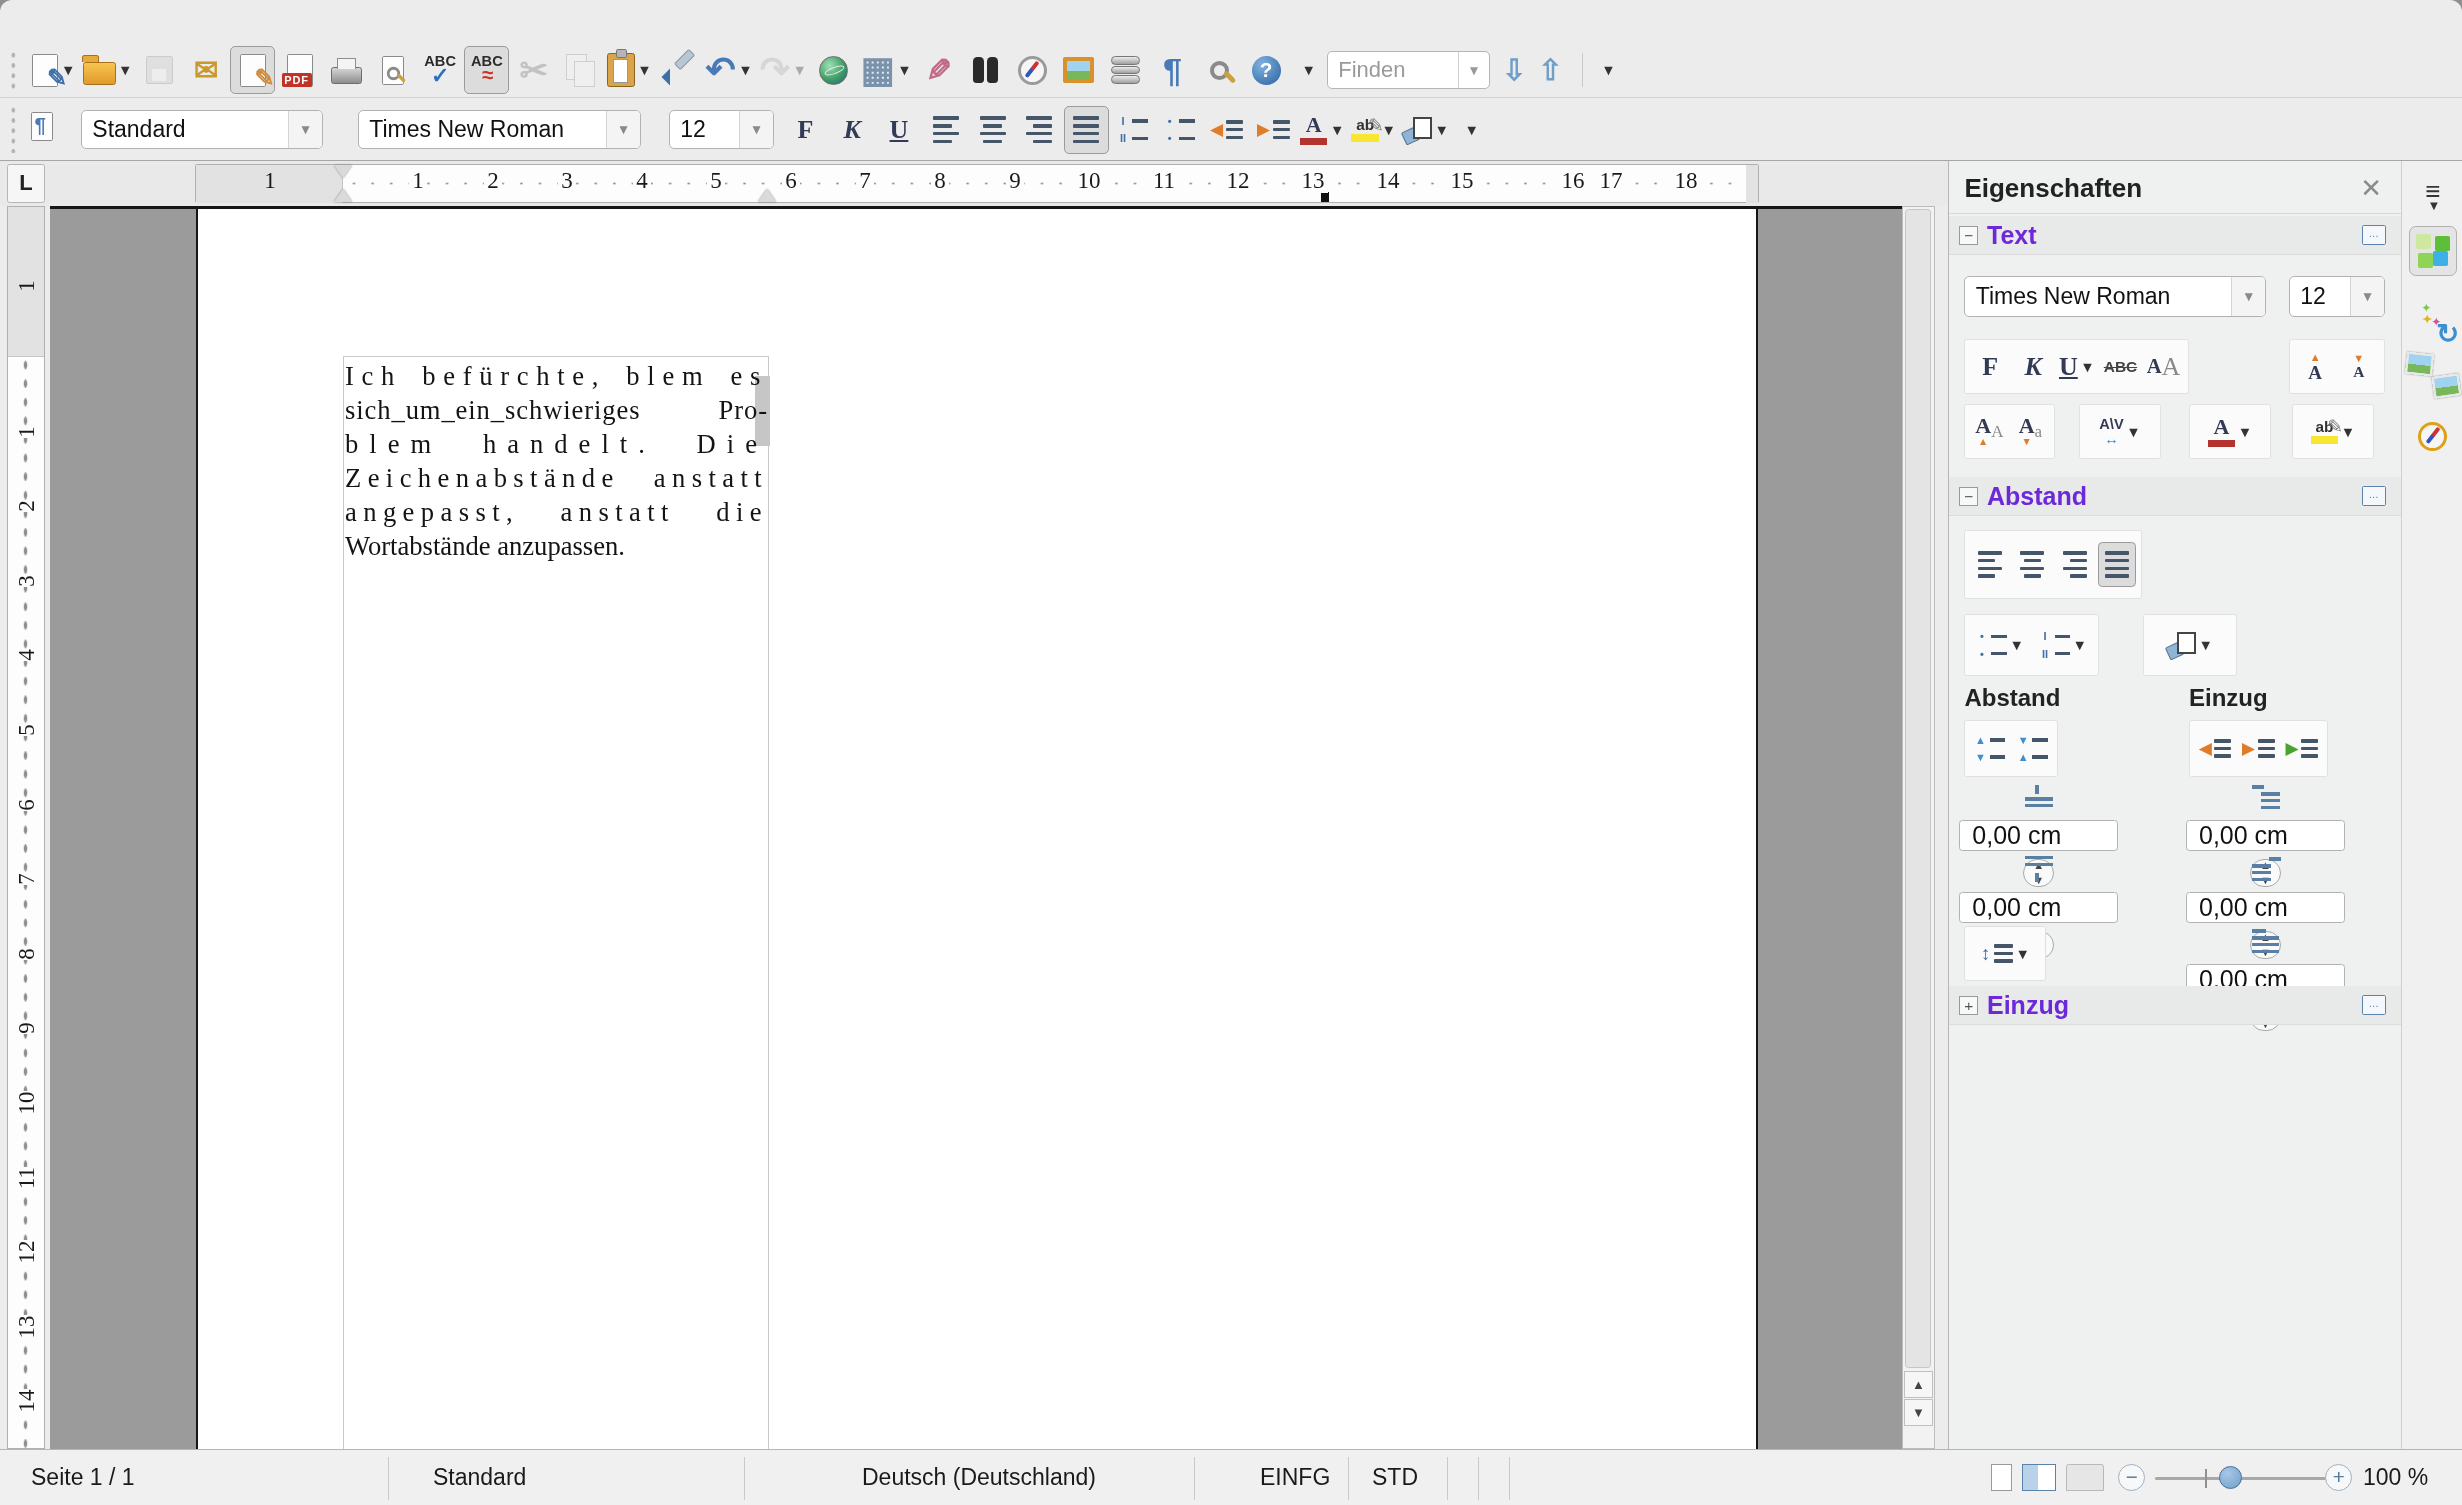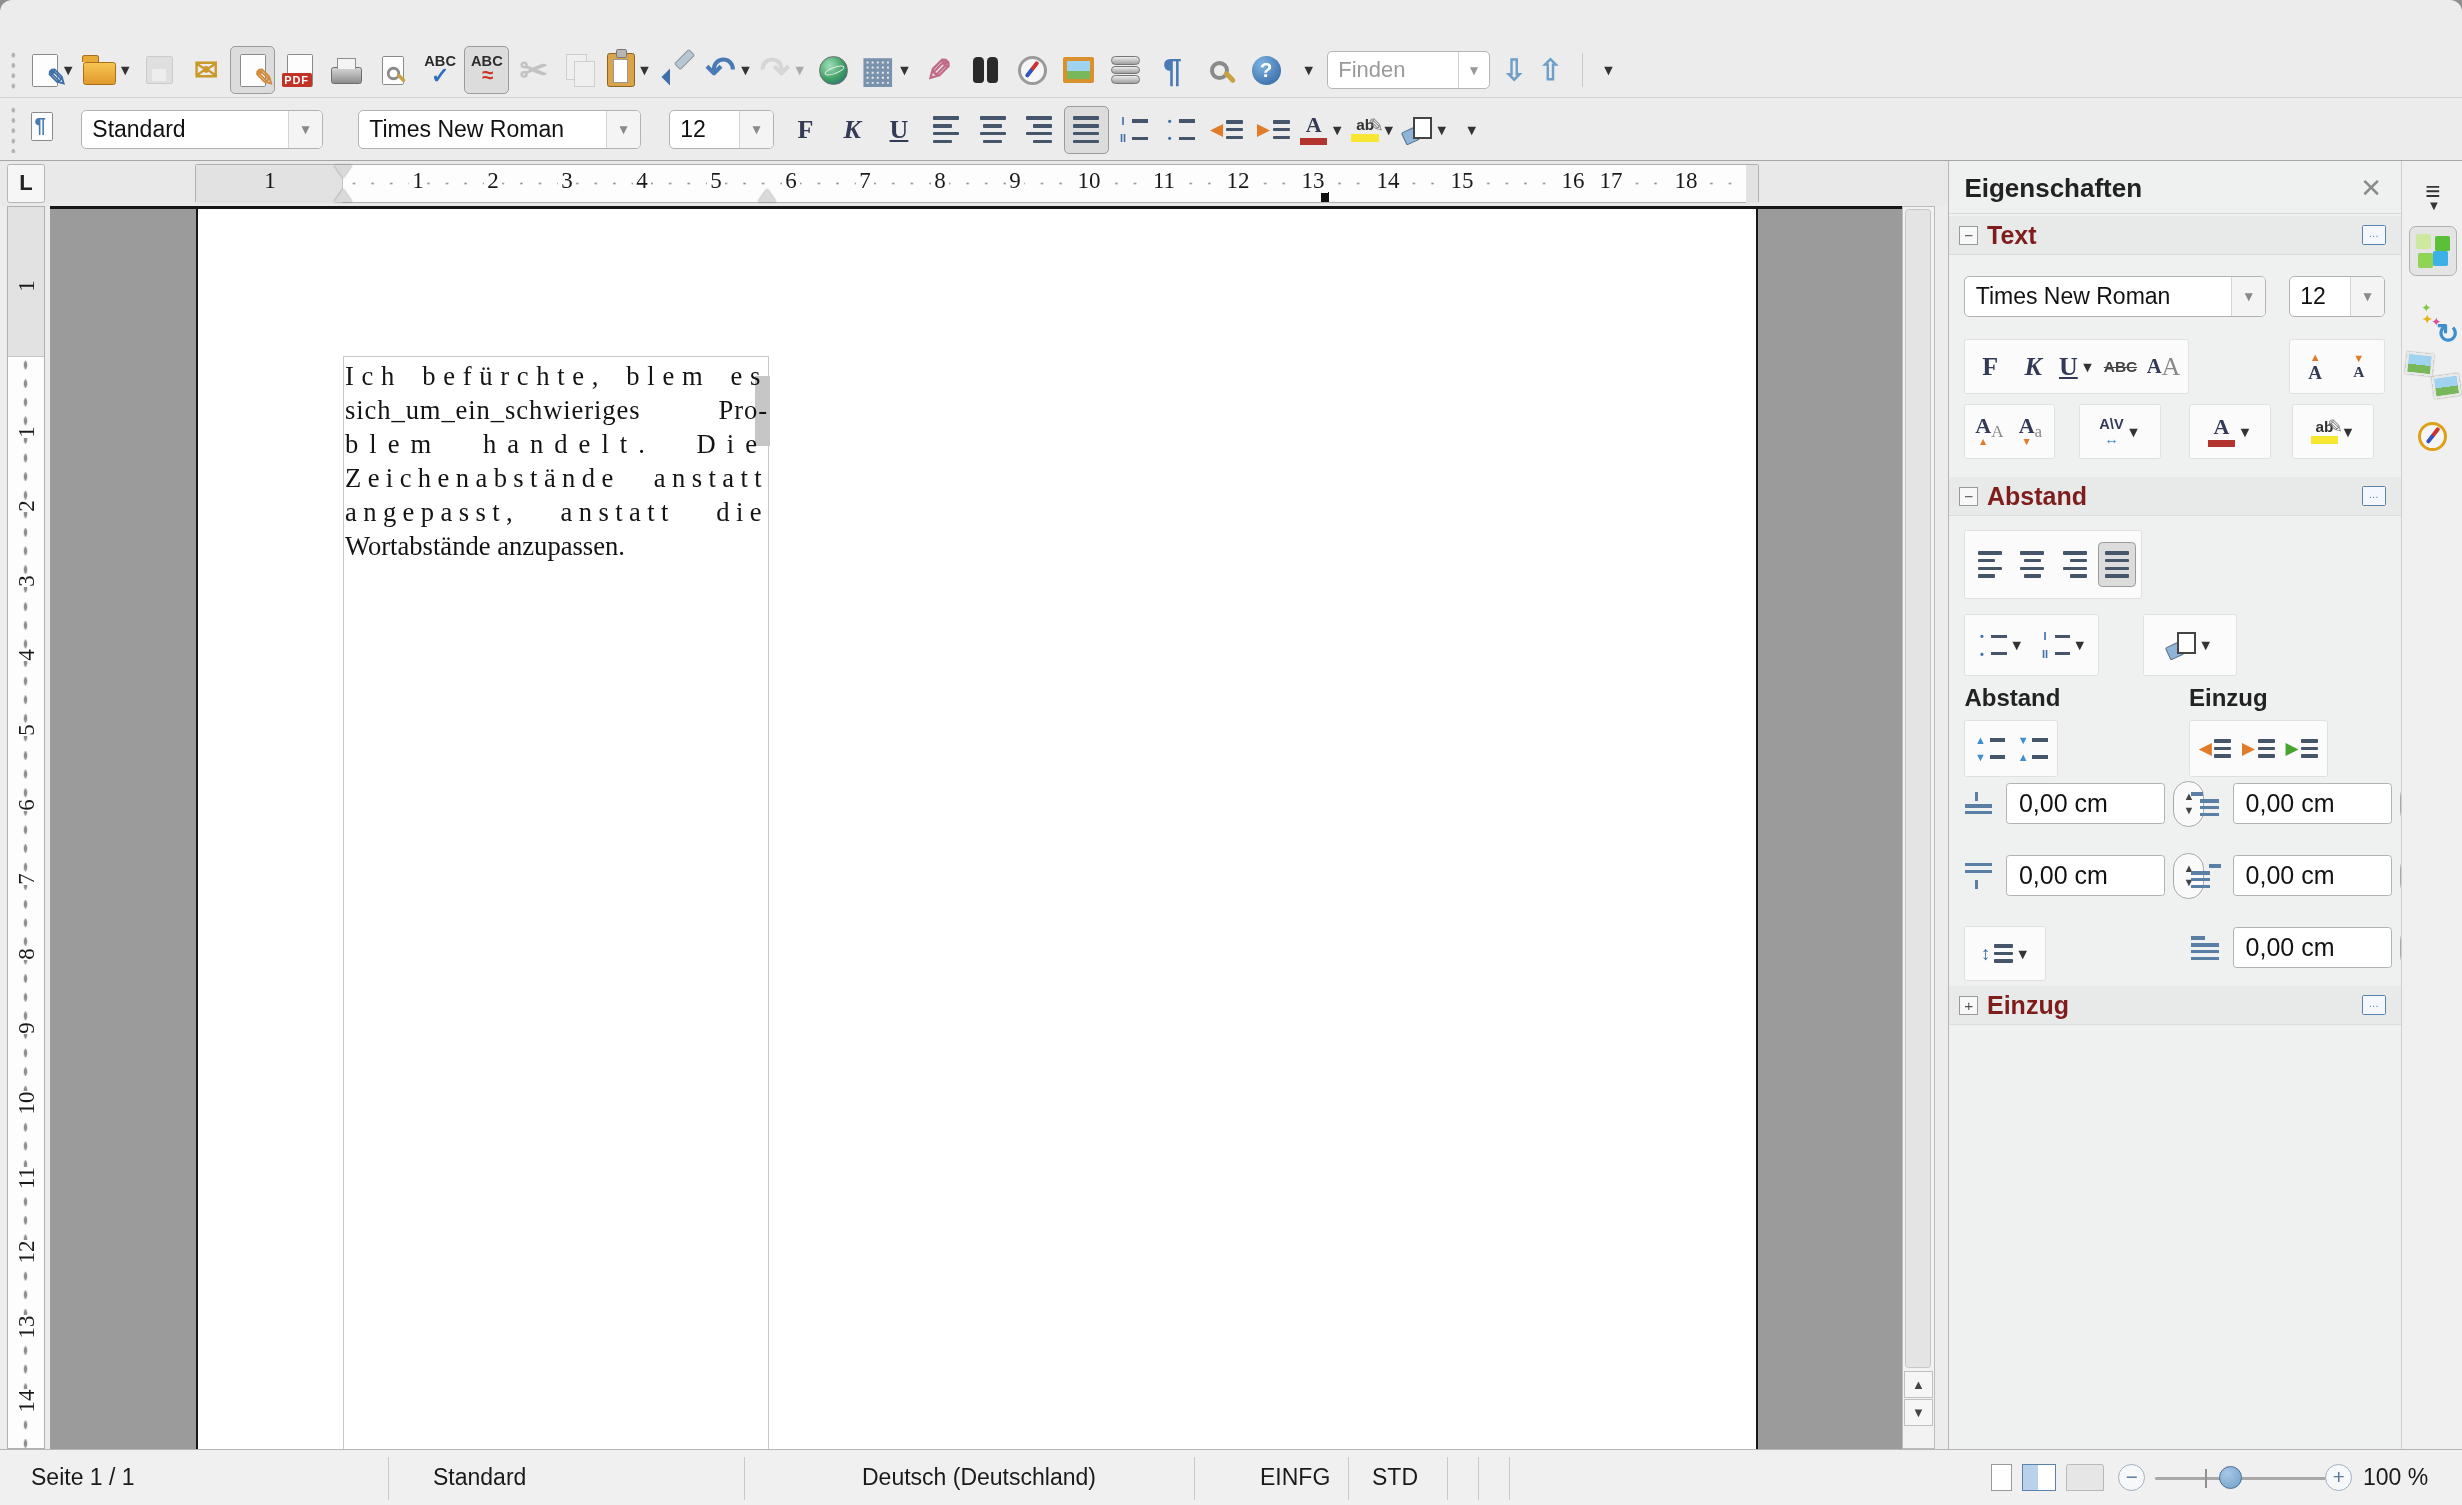--- a/index.html
+++ b/index.html
@@ -191,30 +191,30 @@
 
   
   #sidebar { position:absolute; left:1948px; top:161px; width:453px; height:1288px; background:#eff1f1;
              border-left:0.9px solid #b5b5b5;padding-left:36px; }
   #sbheader { position:absolute; left:0; top:0; width:100%; height:53px; border-bottom:0.9px solid #d8d8d8; }
   #sbtitle { position:absolute; left:15.4px; top:12px; font-size:26px; font-weight:bold; color:#222; }
   #sbclose { position:absolute; right:19px; top:12px; font-size:26px; color:#8a8a8a; }
   .secthead { position:absolute; left:0; width:100%; height:39px; background:#e8eaea; border-bottom:0.9px solid #dcdcdc; }
   .collbox { position:absolute; left:10.3px; top:10.3px; width:19px; height:19px; border:0.9px solid #9a9a9a;
              background:#f8f8f8; font-size:15.4px; line-height:17px; text-align:center; color:#555; }
-  .sectlabel { position:absolute; left:38px; top:5.1px; font-size:25px; font-weight:bold; color:#7f1d1d; }
+  .sectlabel { position:absolute; left:38px; top:5.1px; font-size:25px; font-weight:bold; color:#6d28d9; }
   .launcher { position:absolute; right:15.4px; top:8.6px; width:24px; height:20.6px; border:1.7px solid #5a82aa;
               background:#f4f8fc; border-radius:1.7px; font-size:10.3px; color:#5a82aa; text-align:center; line-height:15.4px; }
   .sbgroup { position:absolute; background:#fbfbfb; border:0.9px solid #e0e0e0; border-radius:2.6px;
              display:flex; align-items:center; justify-content:space-around; padding:0 3.4px; }
   .sbtn2 { position:relative; min-width:38px; height:45px; display:flex; align-items:center;
            justify-content:center; border-radius:4.3px; padding:0 1.7px; }
   .sbtn2.active { border:1.7px solid #9a9a9a; background:#dcdcdc; }
   .sblabel { position:absolute; font-size:23px; color:#222; }
-  .spinfield { position:absolute; height:43px; display:flex; align-items:center; gap:8.6px; }
+  .spinfield { position:absolute; height:43px; display:flex; align-items:center; gap:8.6px;flex-direction:column; }
   .sficon { width:38px; height:38px; display:flex; align-items:center; justify-content:center; }
   .sfbox { width:159px; height:41px; background:#fff; border:0.9px solid #b2b2b2; border-radius:3.4px;
            font-size:25px; color:#111; display:flex; align-items:center; padding-left:12px; }
   .spinner { width:31px; height:46px; border:0.9px solid #a8a8a8; border-radius:15.4px; background:#fafafa;
              display:flex; flex-direction:column; align-items:center; justify-content:center; gap:3.4px;
              font-size:11px; color:#444; line-height:1; }
   #tabstrip { position:absolute; left:2401px; top:161px; width:62px; height:1288px; background:#f0f0f0;
               border-left:0.9px solid #cfcfcf; }
   .sbtab { position:absolute; left:6.9px; width:48px; height:50px; display:flex; align-items:center;
            justify-content:center; border-radius:6.9px; }

